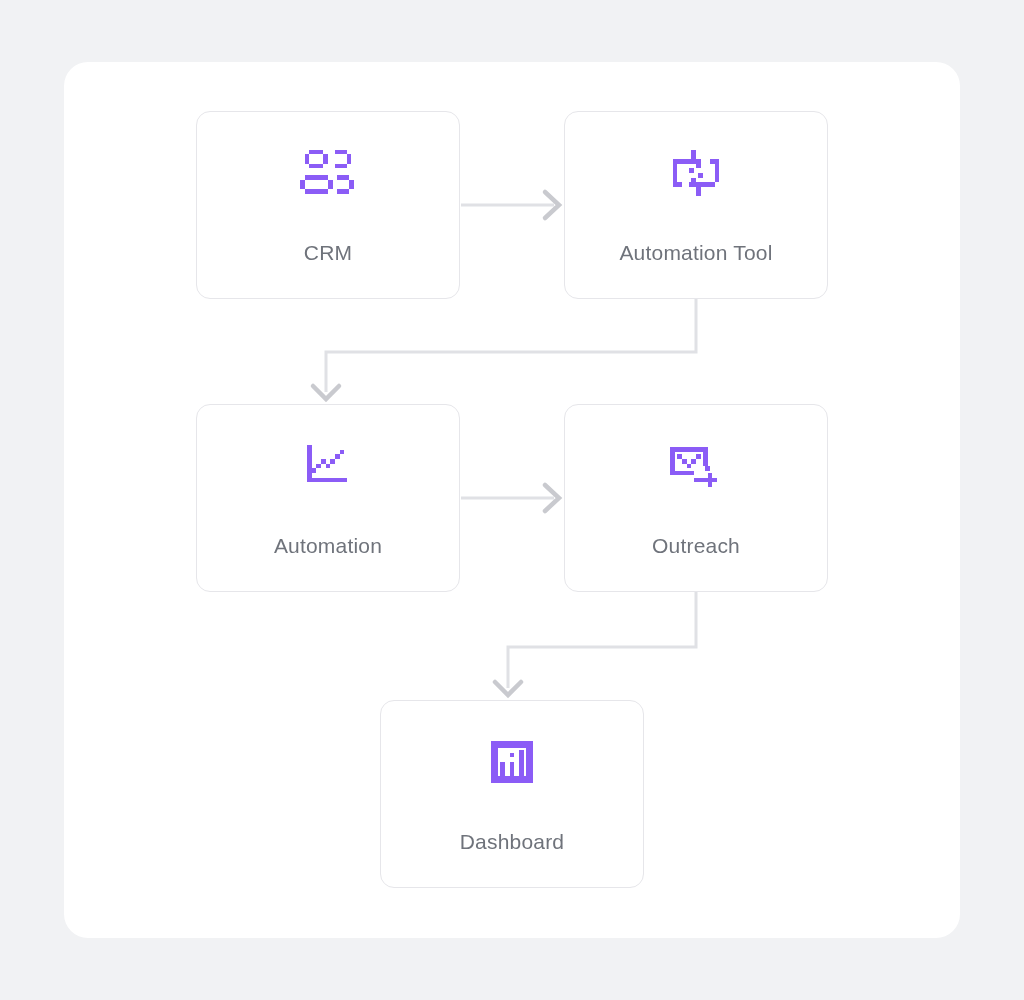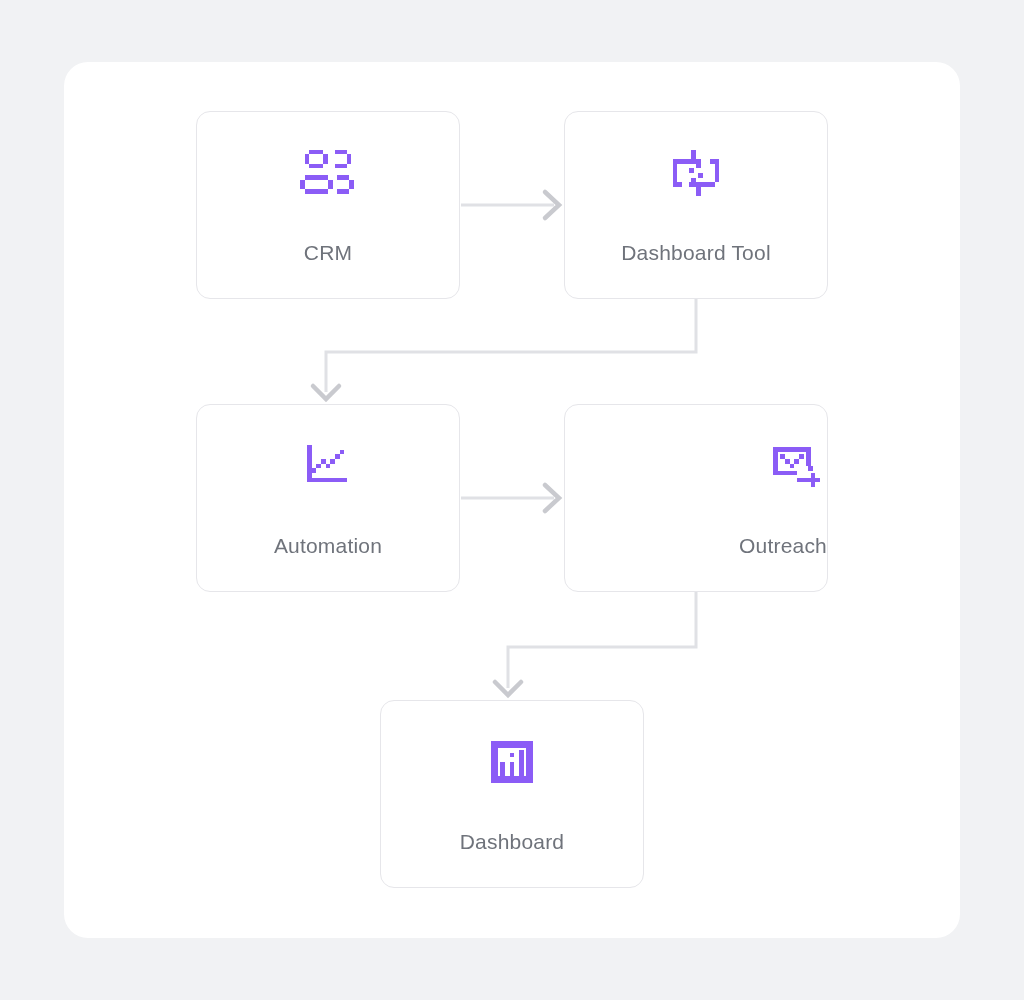--- a/index.html
+++ b/index.html
@@ -29,21 +29,21 @@
     border: 1px solid var(--card-border, #e6e6ea);
     border-radius: 14px;
     box-sizing: border-box;
     display: flex; flex-direction: column;
     align-items: center; justify-content: center;
     gap: 40px; cursor: pointer;
   }
   .pos-crm       { left: 196px; top: 111px; }
   .pos-automation{ left: 564px; top: 111px; }
   .pos-analytics { left: 196px; top: 404px; }
-  .pos-outreach  { left: 564px; top: 404px; align-items: flex-end; }
+  .pos-outreach  { left: 564px; top: 404px; }
   .pos-dashboard { left: 380px; top: 700px; }
   .pixel-icon { width: 56px; height: 56px; color: var(--icon, #8B5CF6); }
   .pixel-icon rect { fill: currentColor; }
   .node-label {
     font-size: 21px; line-height: 24px;
     color: var(--label, #6f737b);
     letter-spacing: 0.2px;
     user-select: none;
   }
 </style>
@@ -99,21 +99,21 @@
       <rect x="9" y="10" width="2" height="2"></rect>
     <rect x="18" y="6" width="2" height="2"></rect>
       <rect x="20" y="6" width="2" height="10"></rect>
     <rect x="9" y="16" width="11" height="2"></rect>
       <rect x="12" y="18" width="2" height="4"></rect>
     <rect x="10" y="14" width="2" height="2"></rect>
       <rect x="13" y="12" width="2" height="2"></rect>
     <rect x="2" y="8" width="2" height="10"></rect>
       <rect x="4" y="16" width="2" height="2"></rect>
   </svg>
-  <div class="node-label">Dashboard Tool</div>
+  <div class="node-label">Automation Tool</div>
 </div>
 
 <div class="node pos-analytics">
   <svg class="pixel-icon" viewBox="0 0 24 24" shape-rendering="crispEdges">
     <rect x="3" y="3" width="2" height="16"></rect>
       <rect x="3" y="17" width="17" height="2"></rect>
     <rect x="5" y="13" width="2" height="2"></rect>
       <rect x="7" y="11" width="2" height="2"></rect>
     <rect x="9" y="9" width="2" height="2"></rect>
       <rect x="11" y="11" width="2" height="2"></rect>

